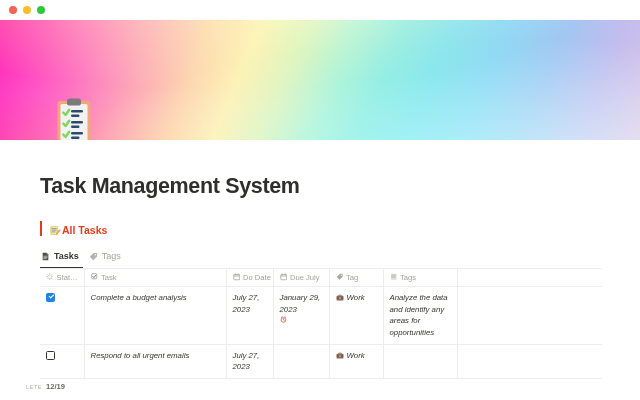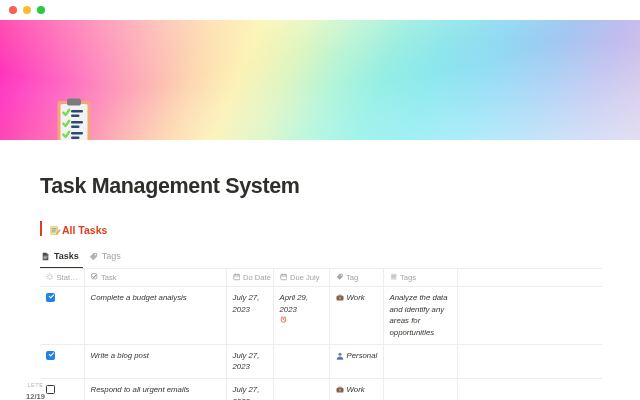--- a/index.html
+++ b/index.html
@@ -177,21 +177,21 @@
   }
   .checkbox.unchecked{ background:#fff; border:1.3px solid #37352f; }
 
   .tag-cell{ display:flex; align-items:center; gap:3px; }
   .tag-cell svg{ display:block; width:8px; height:8px; flex:none; margin-top:.5px; }
   .tag-text{ white-space:nowrap; }
 
   
   #footer{
     position:absolute; left:26px; top:382px;
-    display:flex; align-items:center; gap:4px;flex-direction:column;
+    display:flex; align-items:center; gap:4px;
   }
   #footer-label{
     font-size:5.6px; color:#b5b3ae; letter-spacing:.5px; text-transform:uppercase;
   }
   #footer-count{ font-size:7.6px; color:#6b6a66; font-weight:bold; }
 </style>
 </head>
 <body>
 
 <div id="window-chrome">
@@ -351,21 +351,21 @@
       </th>
       <th></th>
     </tr>
   </thead>
   <tbody id="table-body">
       <tr>
         <td class="cell-status"><span class="checkbox checked"></span></td>
         <td class="cell-task">Complete a budget analysis</td>
         <td>July 27, 2023</td>
         <td class="cell-due">
-          <span class="due-wrap">April 29, 2023</span>
+          <span class="due-wrap">January 29, 2023</span>
           <span class="due-alarm">
             <svg viewBox="0 0 16 16" xmlns="http://www.w3.org/2000/svg" aria-hidden="true">
               <circle cx="8" cy="9" r="5.4" fill="none" stroke="#e03e1a" stroke-width="1.6"></circle>
               <path d="M8 6.2V9l2 1.4" fill="none" stroke="#e03e1a" stroke-width="1.4" stroke-linecap="round"></path>
               <path d="M3 3.2 4.8 1.6M13 3.2 11.2 1.6" stroke="#e03e1a" stroke-width="1.6" stroke-linecap="round"></path>
             </svg>
           </span>
         </td>
         <td>
           <span class="tag-cell">
@@ -375,38 +375,20 @@
               <rect x="1.2" y="7.2" width="13.6" height="2" fill="#6b5244"></rect>
               <rect x="6.6" y="6.6" width="2.8" height="3.2" rx="0.6" fill="#d8c8b8"></rect>
             </svg>
             <span class="tag-text">Work</span>
           </span>
         </td>
         <td>Analyze the data and identify any areas for opportunities</td>
         <td></td>
       </tr>
       <tr>
-        <td class="cell-status"><span class="checkbox checked"></span></td>
-        <td class="cell-task">Write a blog post</td>
-        <td>July 27, 2023</td>
-        <td class="cell-due"></td>
-        <td>
-          <span class="tag-cell">
-            <svg viewBox="0 0 16 16" xmlns="http://www.w3.org/2000/svg" aria-hidden="true">
-              <circle cx="8" cy="4.4" r="3" fill="#5b7fb5"></circle>
-              <path d="M1.8 14.4c0-3.4 2.8-5.4 6.2-5.4s6.2 2 6.2 5.4z" fill="#5b7fb5"></path>
-              <rect x="1.2" y="13.4" width="13.6" height="1.6" rx="0.8" fill="#3c5a86"></rect>
-            </svg>
-            <span class="tag-text">Personal</span>
-          </span>
-        </td>
-        <td></td>
-        <td></td>
-      </tr>
-      <tr>
         <td class="cell-status"><span class="checkbox unchecked"></span></td>
         <td class="cell-task">Respond to all urgent emails</td>
         <td>July 27, 2023</td>
         <td class="cell-due"></td>
         <td>
           <span class="tag-cell">
             <svg viewBox="0 0 16 16" xmlns="http://www.w3.org/2000/svg" aria-hidden="true">
               <path d="M5.6 3.4V2.2h4.8v1.2" fill="none" stroke="#6b5244" stroke-width="1.4" stroke-linecap="round"></path>
               <rect x="1.2" y="3.6" width="13.6" height="9.6" rx="1.4" fill="#8a6a53"></rect>
               <rect x="1.2" y="7.2" width="13.6" height="2" fill="#6b5244"></rect>

